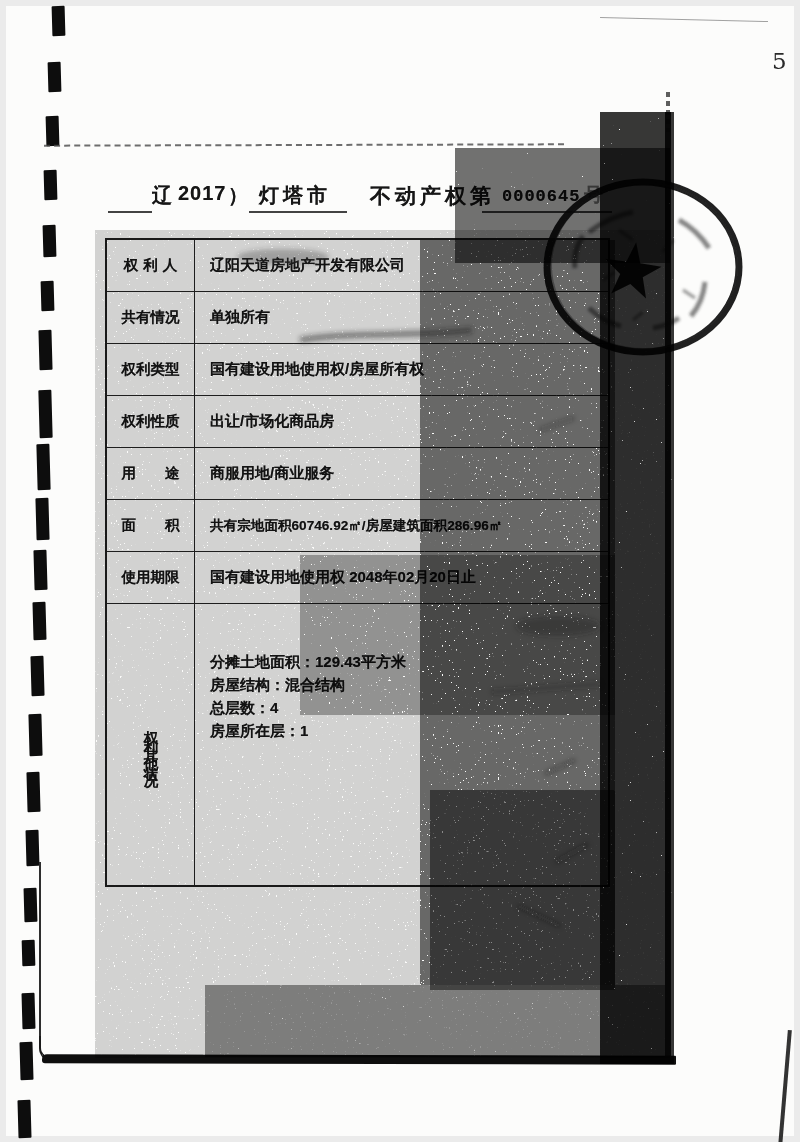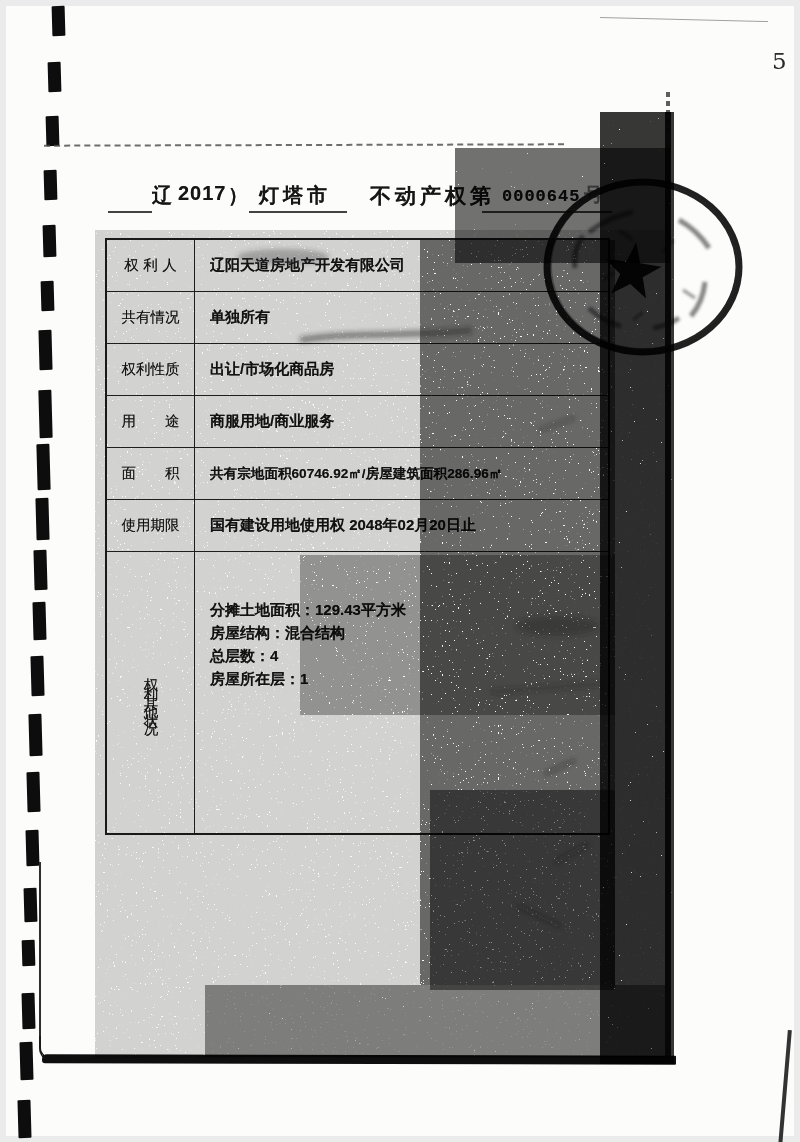--- a/index.html
+++ b/index.html
@@ -20,21 +20,21 @@
   .hdr-text{position:absolute;top:182px;font-weight:700;letter-spacing:2px;font-size:20px;text-shadow:0 0 .6px rgba(0,0,0,.55);}
   .hdr-underline{position:absolute;top:211px;height:0;border-top:2px solid #222;opacity:.85;}
   .cert-no{font-family:"Liberation Mono", monospace;font-size:17px;letter-spacing:1px;font-weight:700;}
   .no-suffix{opacity:.55;filter:blur(.6px);}
   
   .tbl{position:absolute;left:105px;top:238px;width:505px;border:2px solid #1f1f1f;box-sizing:border-box;background:transparent;}
   .row{display:flex;height:52px;border-bottom:1.6px solid #242424;box-sizing:border-box;}
   .row.tall{height:281px;border-bottom:none;}
   .lbl{width:88px;flex:0 0 88px;border-right:1.6px solid #242424;box-sizing:border-box;
        display:flex;align-items:center;justify-content:center;
-       font-size:14.5px;font-weight:400;font-family:"DejaVu Serif", serif;
+       font-size:14.5px;font-weight:700;font-family:"DejaVu Serif", serif;
        text-shadow:0 0 .5px rgba(0,0,0,.5);}
   .val{flex:1;display:flex;align-items:center;padding-left:15px;font-size:15px;font-weight:700;
        white-space:nowrap;overflow:hidden;text-shadow:0 0 .6px rgba(0,0,0,.5);}
   .val.small{font-size:13.6px;}
   .lbl.vert{writing-mode:vertical-rl;letter-spacing:9px;padding-top:0;justify-content:center;}
   .other-lines{flex:1;padding:46px 0 16px 15px;font-size:15px;font-weight:700;line-height:23px;
        text-shadow:0 0 .6px rgba(0,0,0,.5);}
   
   .scan-vline{position:absolute;left:665px;top:112px;width:6px;height:952px;background:#131313;opacity:.9;filter:blur(.4px);}
   .scan-vline-top{position:absolute;left:666px;top:92px;width:4px;height:40px;
@@ -91,20 +91,24 @@
   <span class="hdr-text no-suffix" style="left:584px;font-size:19px;">号</span>
 
   <div class="tbl">
     <div class="row">
         <div class="lbl">权 利 人</div>
         <div class="val">辽阳天道房地产开发有限公司</div>
       </div>
     <div class="row">
         <div class="lbl">共有情况</div>
         <div class="val">单独所有</div>
+      </div>
+    <div class="row">
+        <div class="lbl">权利类型</div>
+        <div class="val">国有建设用地使用权/房屋所有权</div>
       </div>
     <div class="row">
         <div class="lbl">权利性质</div>
         <div class="val">出让/市场化商品房</div>
       </div>
     <div class="row">
         <div class="lbl">用　　途</div>
         <div class="val">商服用地/商业服务</div>
       </div>
     <div class="row">

